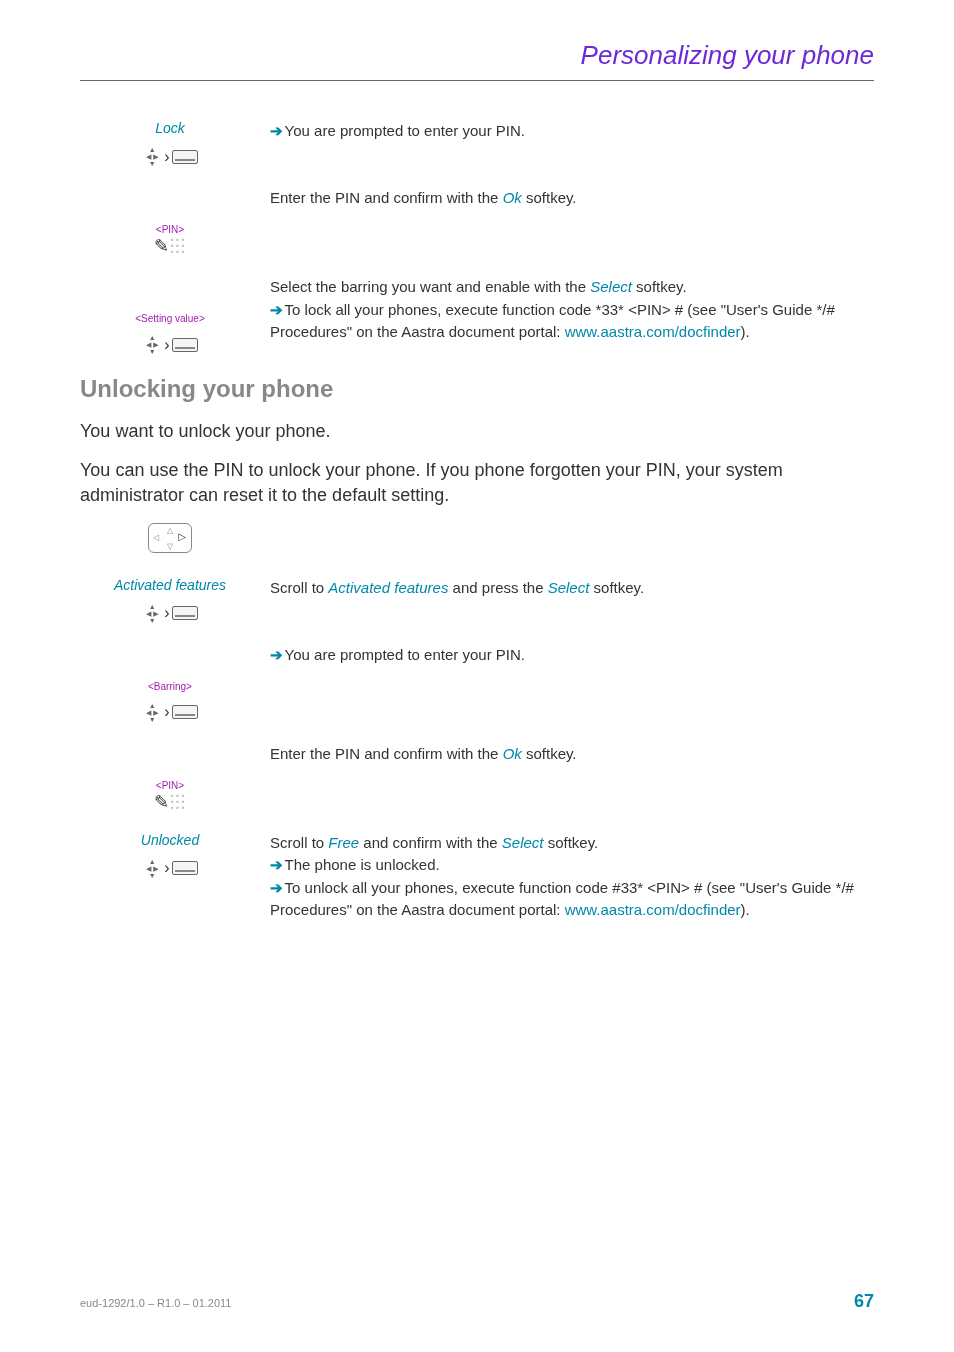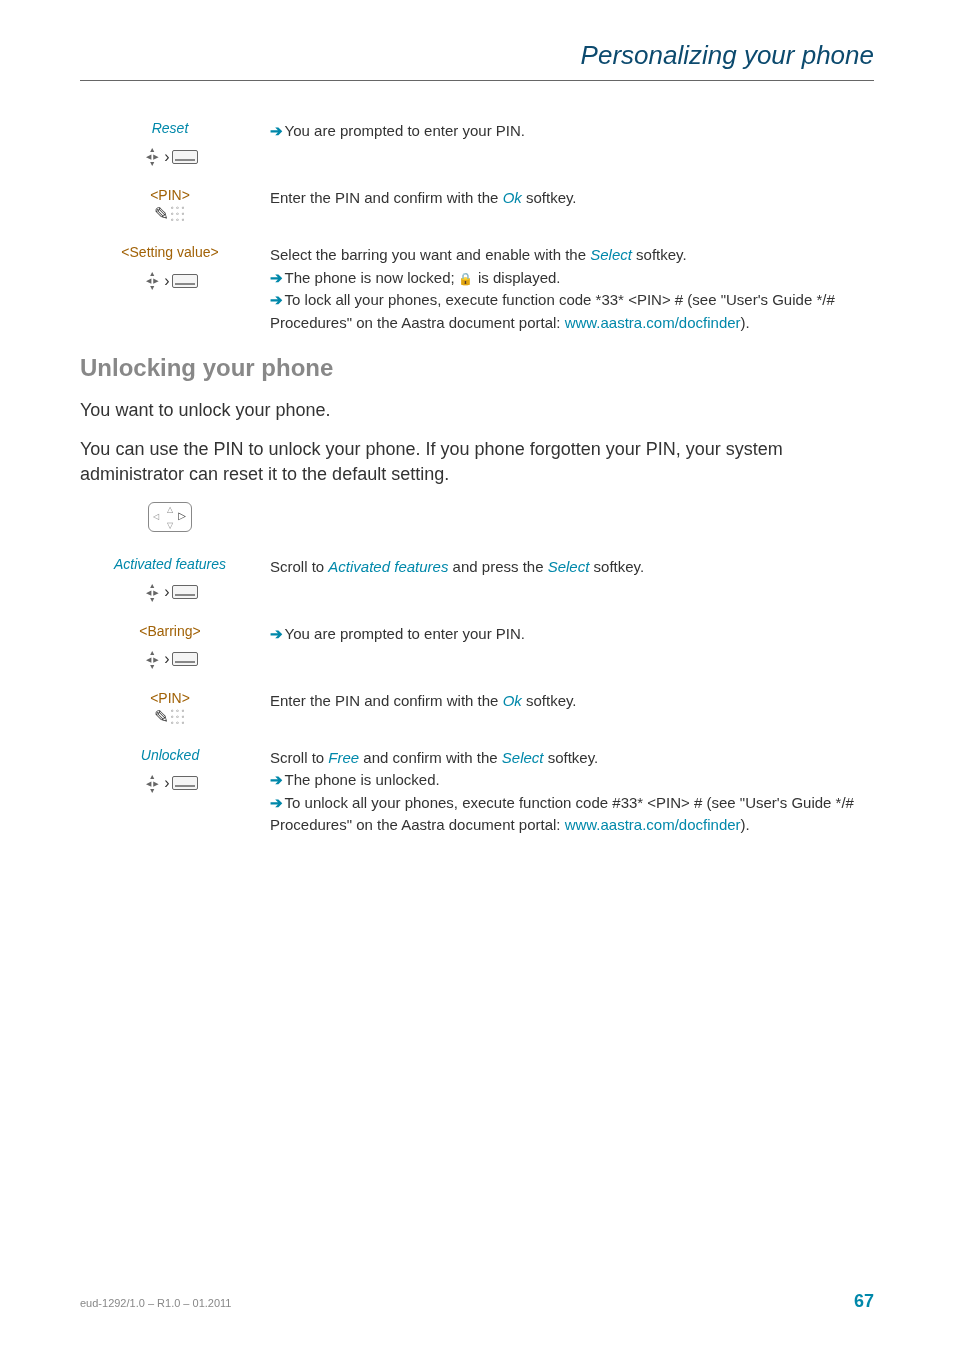--- a/index.html
+++ b/index.html
@@ -10,21 +10,21 @@
       background: #ffffff;
       position: relative;
       color: #333333;
     }
     .page-header {
       position: absolute;
       top: 40px;
       right: 80px;
       font-size: 26px;
       font-style: italic;
-      color: #0c4a6e;
+      color: #6d28d9;
       font-weight: 400;
     }
     .header-line {
       position: absolute;
       top: 80px;
       left: 80px;
       right: 80px;
       border-top: 1px solid #666666;
     }
     .content {
@@ -51,24 +51,25 @@
       color: #333333;
     }
     .icon-label-blue {
       color: #0088aa;
       font-style: italic;
       font-size: 14px;
       display: block;
       margin-bottom: 2px;
     }
     .icon-label-black {
-      color: #a16207;
-      font-size: 14px;
+      color: #a21caf;
+      font-size: 10px;
       display: block;
       margin-bottom: 2px;
+      margin-top: 37px;
     }
     .blue-text { color: #0088aa; font-style: italic; }
     .arrow-bullet {
       color: #0088aa;
       font-weight: bold;
       margin-right: 2px;
     }
     .link-text { color: #0088aa; }
     .section-heading {
       font-size: 24px;
@@ -164,21 +165,21 @@
   </style>
 </head>
 <body>
 
 <div class="page-header">Personalizing your phone</div>
 <div class="header-line"></div>
 
 <div class="content">
   <div id="section1-container">
       <div class="step-row">
-        <div class="step-icon-col"><span class="icon-label-blue">Reset</span><span class="scroll-icon">
+        <div class="step-icon-col"><span class="icon-label-blue">Lock</span><span class="scroll-icon">
             <span class="scroll-nav">
               <span>▲</span>
               <span>◀&nbsp;▶</span>
               <span>▼</span>
             </span>
             <span>›</span>
             <span class="softkey-box"></span>
           </span></div>
         <div class="step-text-col">
           <div><span class="arrow-bullet">➔</span>You are prompted to enter your PIN.</div>
@@ -195,21 +196,20 @@
             <span class="scroll-nav">
               <span>▲</span>
               <span>◀&nbsp;▶</span>
               <span>▼</span>
             </span>
             <span>›</span>
             <span class="softkey-box"></span>
           </span></div>
         <div class="step-text-col">
           <div>Select the barring you want and enable with the <span class="blue-text">Select</span> softkey.</div>
-          <div><span class="arrow-bullet">➔</span>The phone is now locked; <span class="lock-glyph">🔒</span> is displayed.</div>
           <div><span class="arrow-bullet">➔</span>To lock all your phones, execute function code *33* &lt;PIN&gt; # (see "User's Guide */# Procedures" on the Aastra document portal: <span class="link-text">www.aastra.com/docfinder</span>).</div>
         </div>
       </div>
     </div>
 
   <div class="section-heading">Unlocking your phone</div>
   <p class="section-intro">You want to unlock your phone.</p>
   <p class="section-intro">You can use the PIN to unlock your phone. If you phone forgotten your PIN, your system administrator can reset it to the default setting.</p>
 
   <div id="section2-container">

